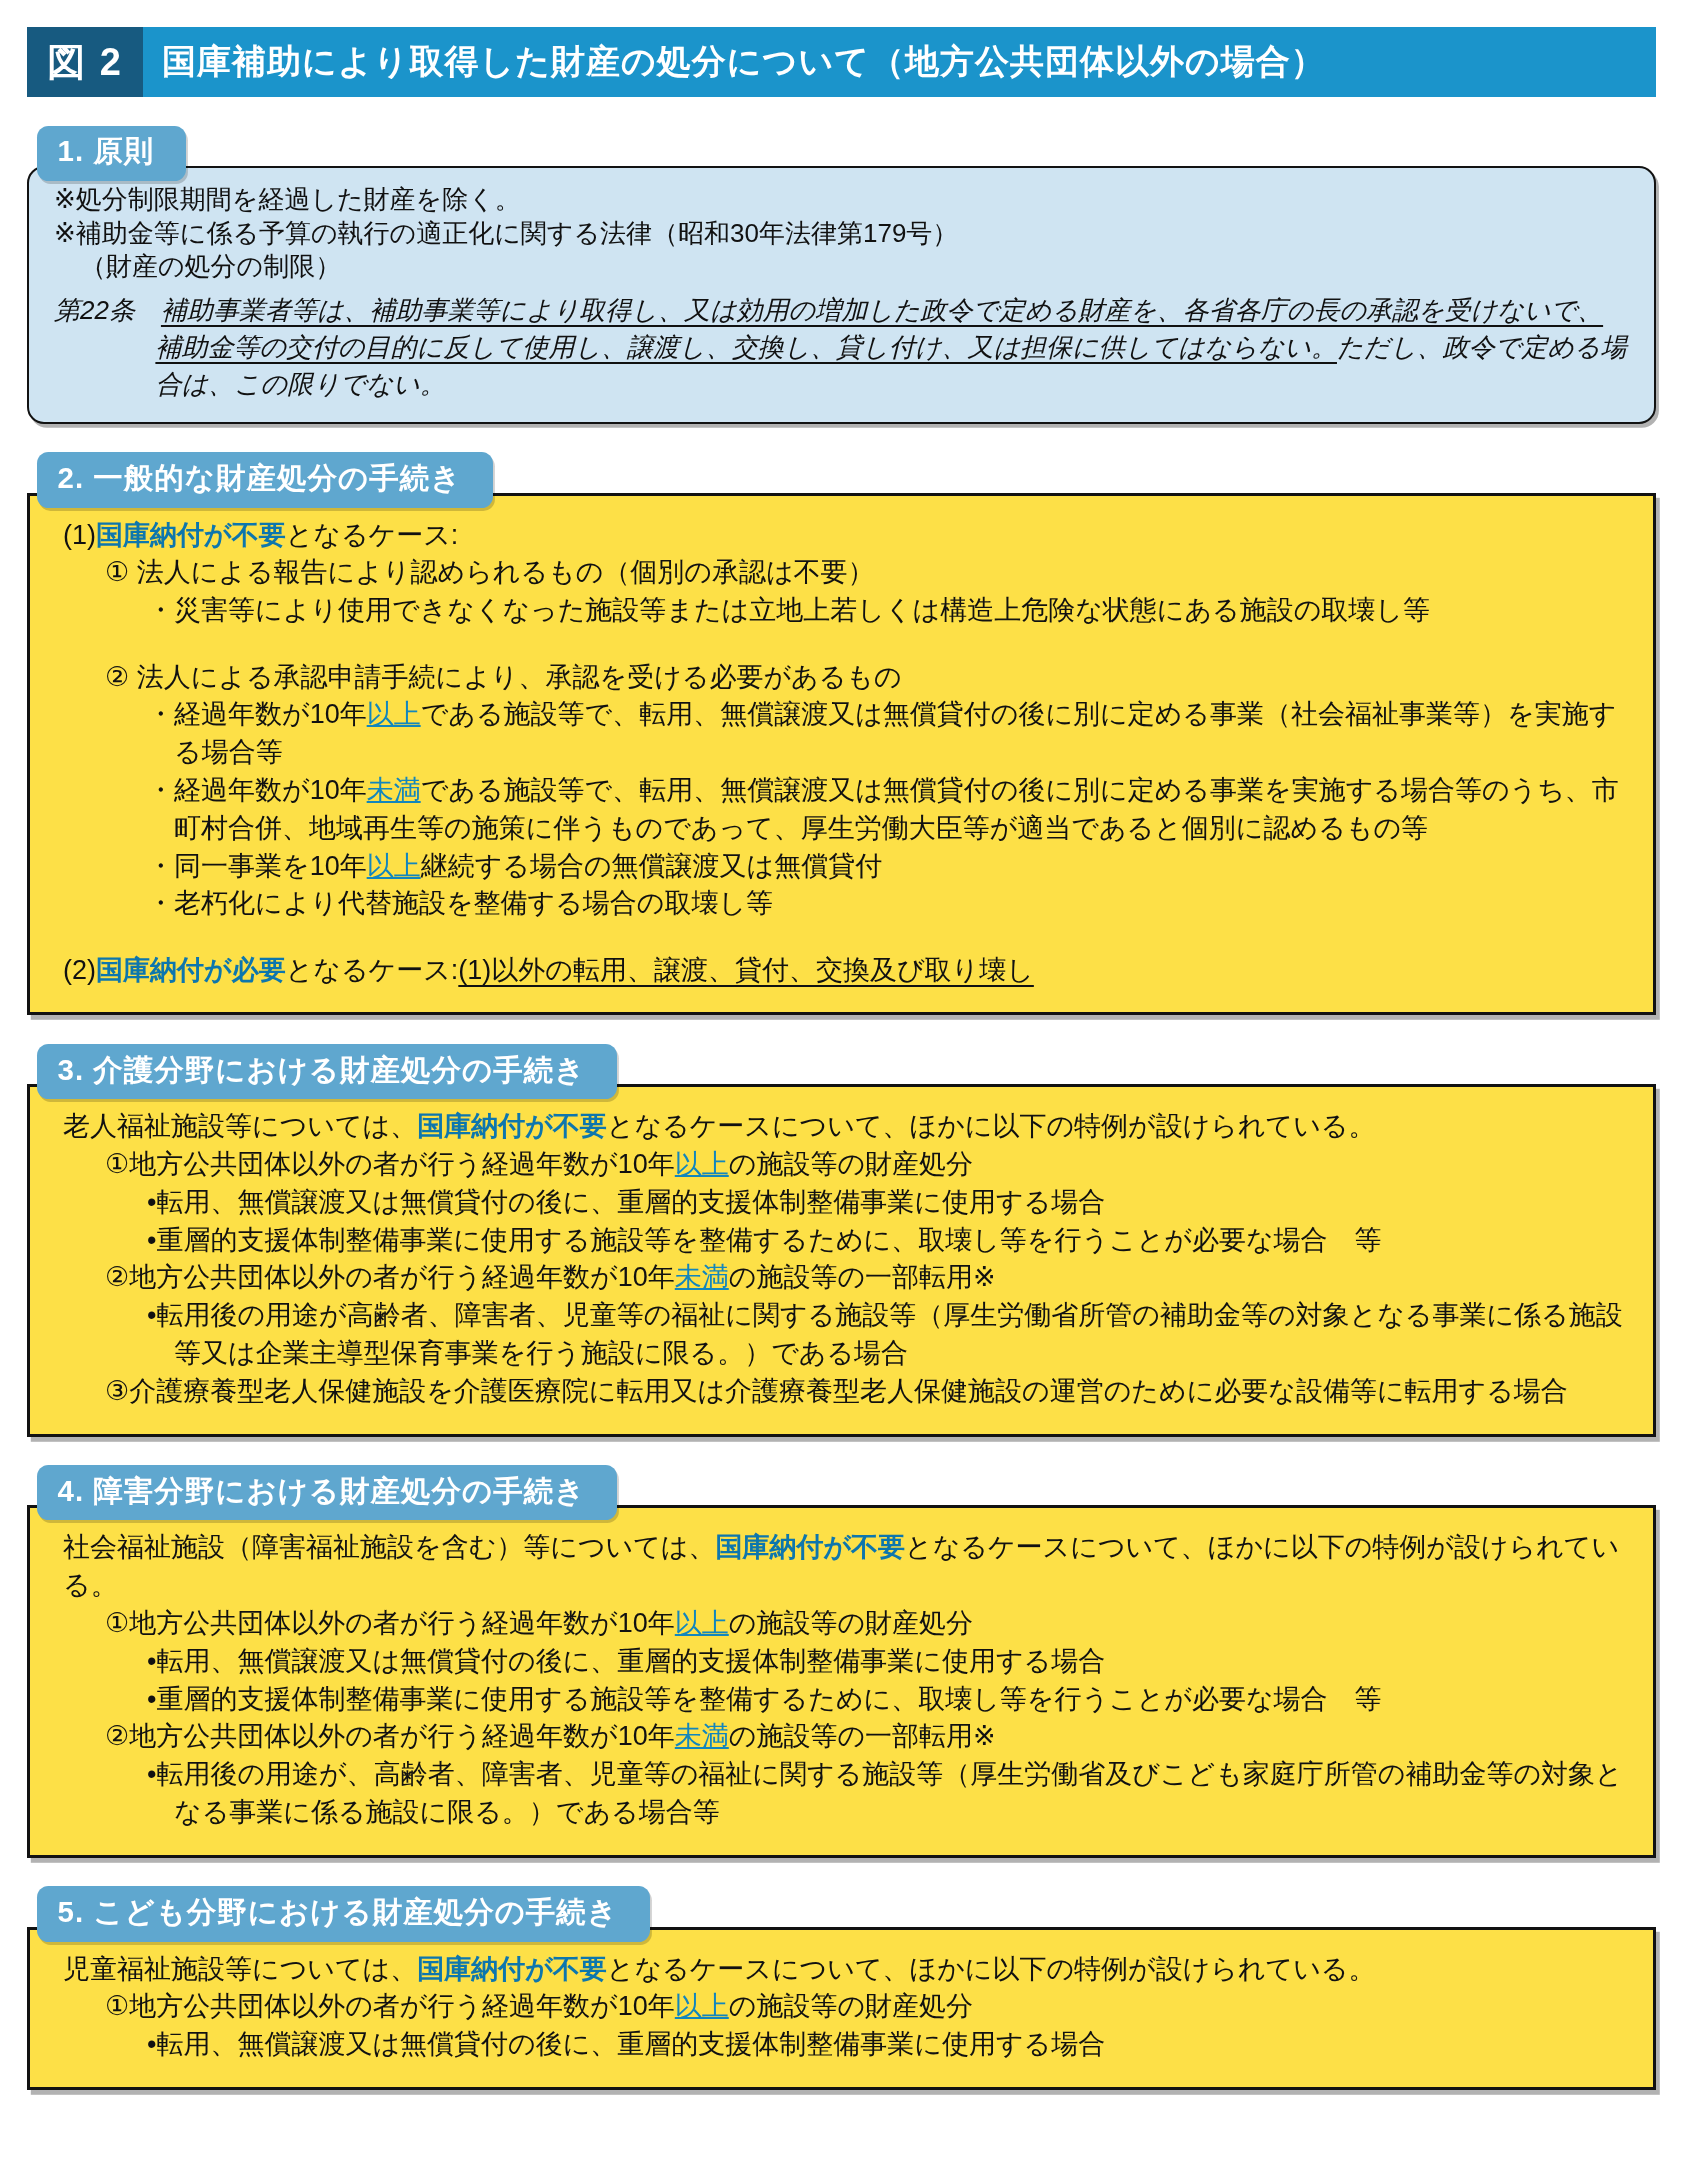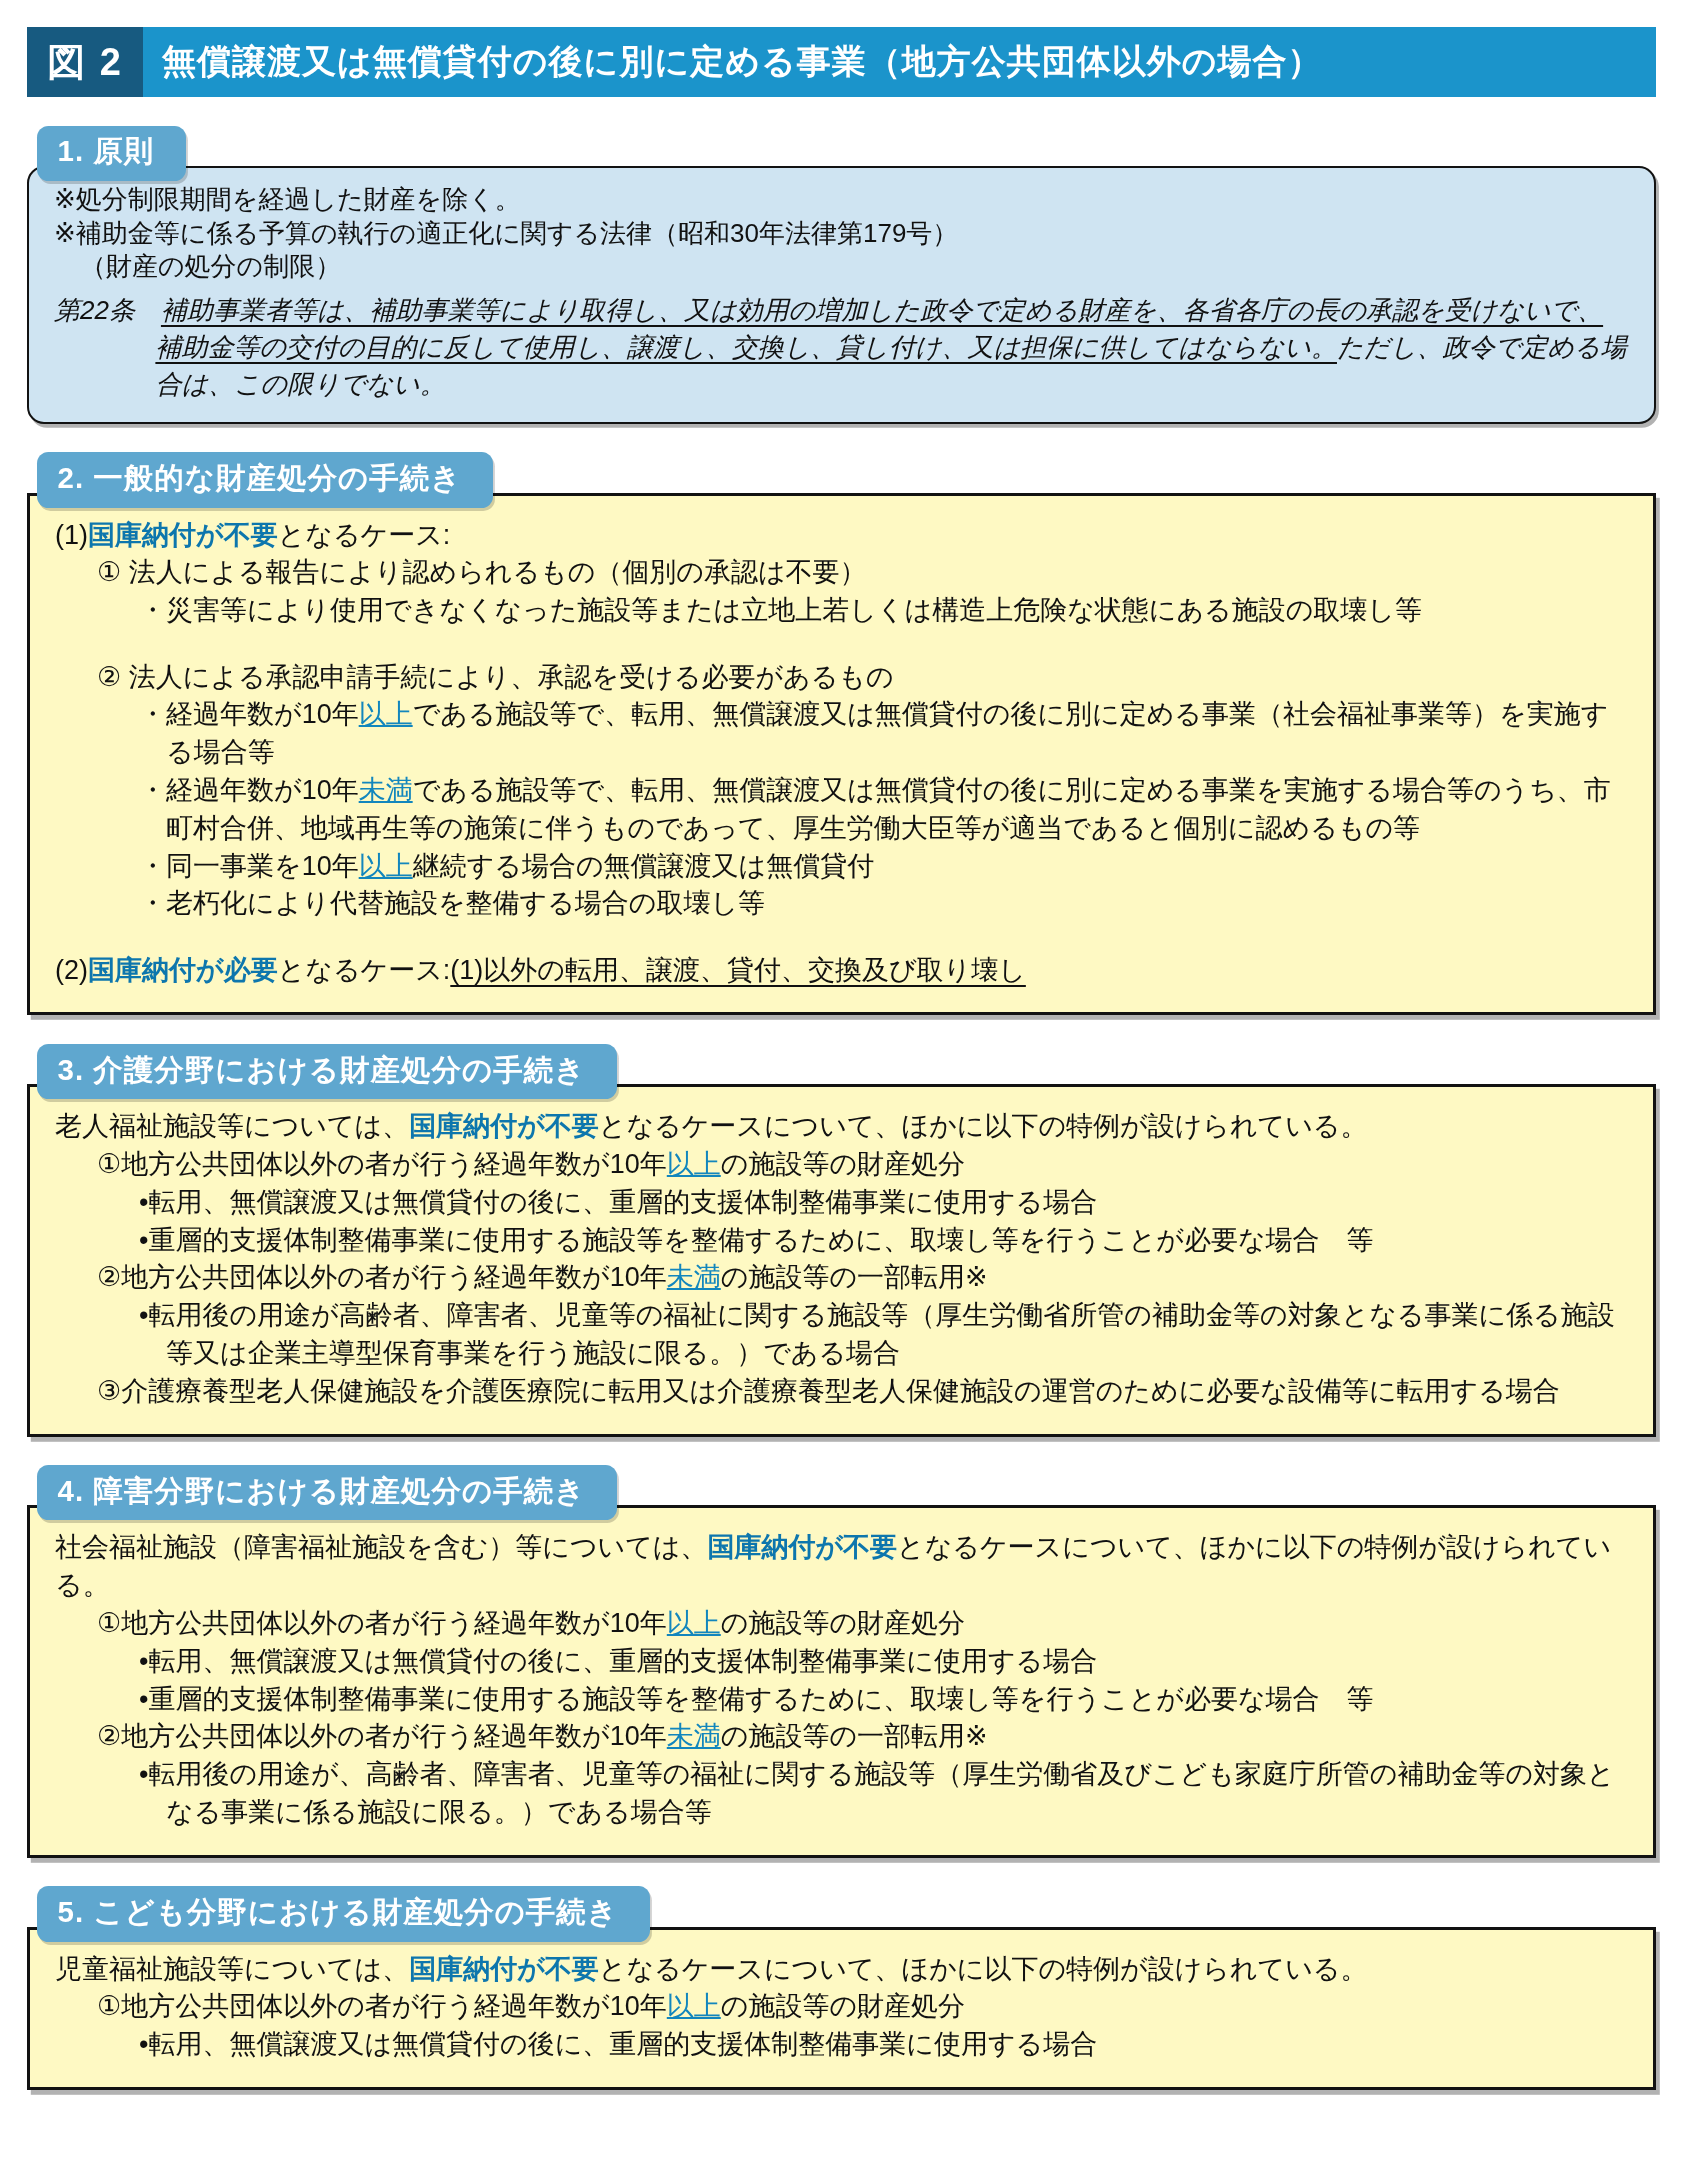--- a/index.html
+++ b/index.html
@@ -26,23 +26,23 @@
   
   .section{margin-top:28.5px;position:relative;}
   .tab{
     display:inline-block;position:relative;z-index:2;
     background:var(--tab-bg);color:#fff;font-weight:bold;font-size:29.5px;
     padding:6.7px 32px 8.6px 21px;border-radius:11.4px;margin-left:9.5px;margin-bottom:-15px;
     box-shadow:1.9px 2.9px 0 rgba(0,0,0,0.18);
     letter-spacing:1px;
   }
   .box{
-    position:relative;z-index:1;background:#fef9c3;
+    position:relative;z-index:1;background:#fde047;
     border:3.8px solid #121212;box-shadow:3.8px 4.8px 0 rgba(0,0,0,0.30);
-    padding:21px 25px 23px 25px;
+    padding:21px 25px 23px 33px;
   }
   .box-blue{
     background:var(--sec1-bg);border:2.9px solid #121212;border-radius:17px;
     box-shadow:2.9px 3.8px 0 rgba(0,0,0,0.30);
     padding:15px 25px 19px 25px;
   }
 
   
   .ln{font-size:27px;line-height:1.40;}
   .ind0{padding-left:0;}
@@ -63,21 +63,21 @@
   .t-ac{color:var(--accent);text-decoration:underline;}
   .t-ul{text-decoration:underline;text-underline-offset:5.7px;text-decoration-thickness:1.9px;}
 </style>
 </head>
 <body>
 
 <div class="page">
 
   <div class="fig-header">
     <div class="fig-label">図 2</div>
-    <div class="fig-title">無償譲渡又は無償貸付の後に別に定める事業（地方公共団体以外の場合）</div>
+    <div class="fig-title">国庫補助により取得した財産の処分について（地方公共団体以外の場合）</div>
   </div>
 
   <div class="section">
     <div class="tab">1. 原則</div>
     <div class="box box-blue">
         <div class="ln ind0 note"><span class="t-plain">※処分制限期間を経過した財産を除く。</span></div>
         <div class="ln ind0 note"><span class="t-plain">※補助金等に係る予算の執行の適正化に関する法律（昭和30年法律第179号）</span></div>
         <div class="ln ind0 note"><span class="t-plain">　（財産の処分の制限）</span></div>
         <div class="ln ind0 law"><span class="t-plain">第22条　</span><span class="t-ul">補助事業者等は、補助事業等により取得し、又は効用の増加した政令で定める財産を、各省各庁の長の承認を受けないで、補助金等の交付の目的に反して使用し、譲渡し、交換し、貸し付け、又は担保に供してはならない。</span><span class="t-plain">ただし、政令で定める場合は、この限りでない。</span></div>
       </div>

